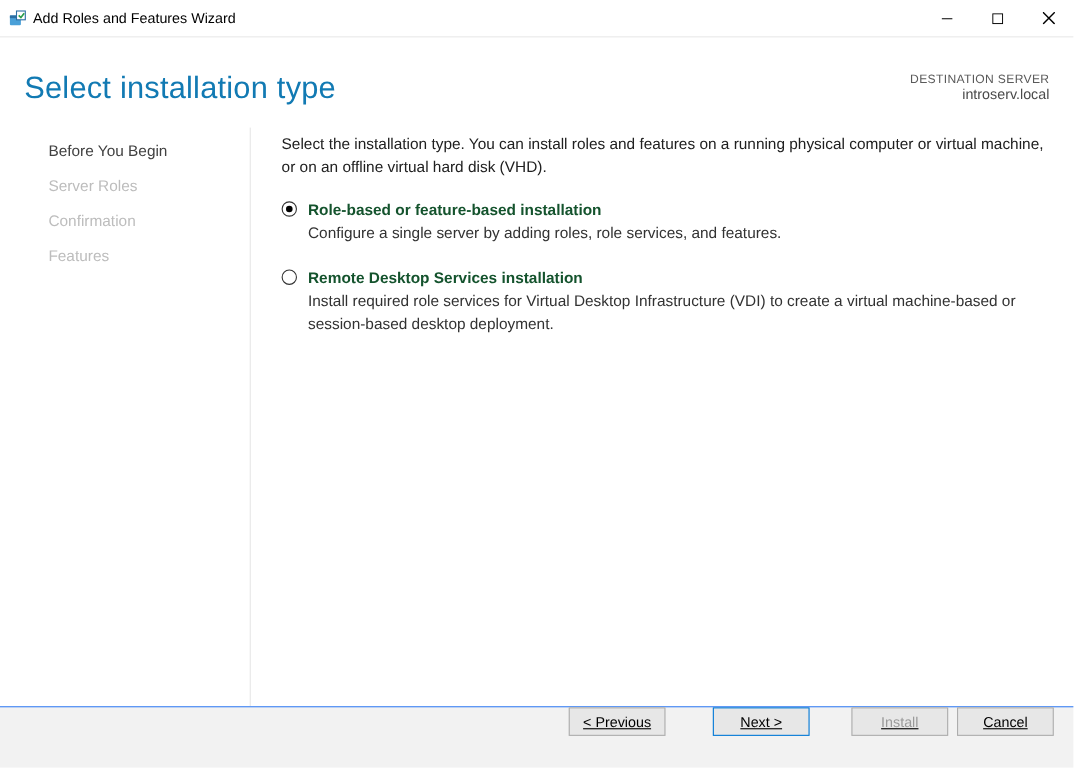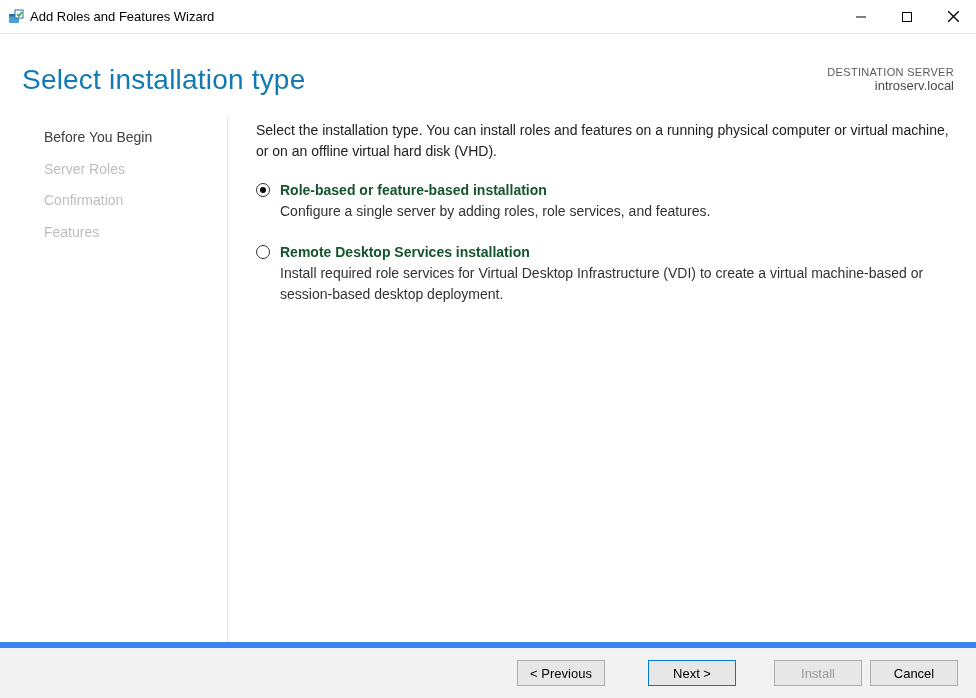--- a/index.html
+++ b/index.html
@@ -97,27 +97,27 @@
       flex-shrink:0;
     }
     .radio-inner {
       width: 6px; height: 6px; background:#000; border-radius:50%;
     }
     .option-text { flex:1; }
     .option-title { font-weight: 600; color:#14532d; }
     .option-desc { color:#323232; }
     .footer {
       height: 56px;
-      border-top: 6px solid #3b82f6;
+      border-top: 1px solid #3b82f6;
       background: #f2f2f2;
       display: flex;
-      align-items: center;
       justify-content: flex-end;
       padding-right: 18px;
       gap: 8px;
+      text-decoration: underline;
     }
     .btn {
       min-width: 88px;
       height: 26px;
       border: 1px solid #adadad;
       background: #e7e7e7;
       font-size: 13px;
       color:#000;
       display:flex; align-items:center; justify-content:center;
       padding: 0 10px;

